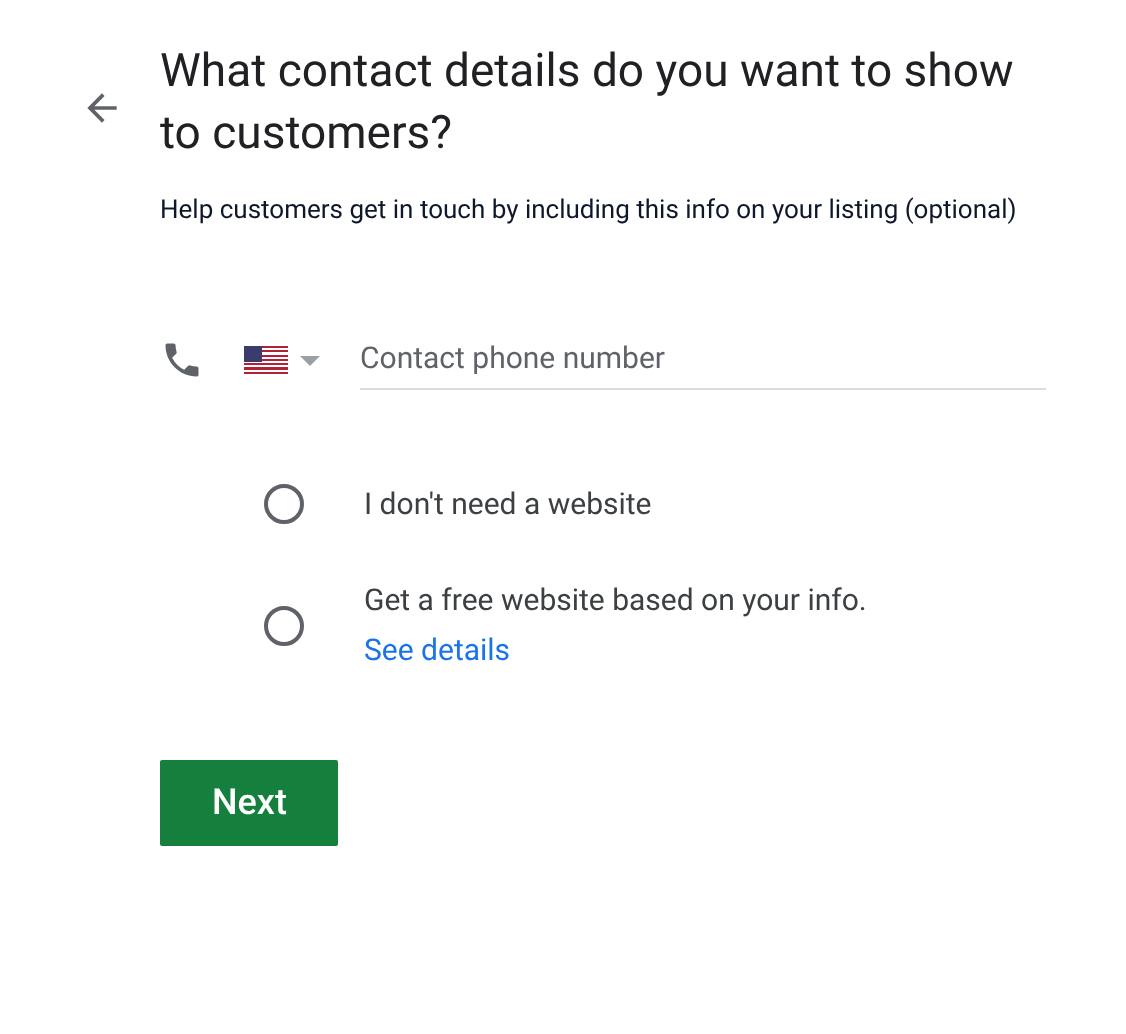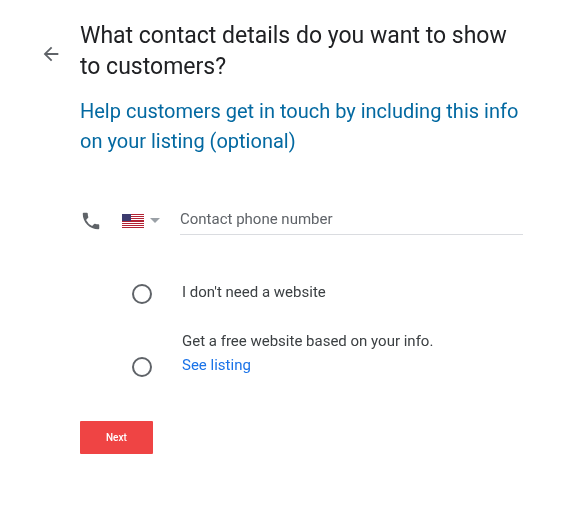--- a/index.html
+++ b/index.html
@@ -25,22 +25,22 @@
       flex-shrink: 0;
       cursor: pointer;
     }
     .title {
       font-size: 23px;
       font-weight: 400;
       line-height: 1.35;
       color: #202124;
     }
     .subtitle {
-      font-size: 20px;
-      color: #0369a1;
+      font-size: 13px;
+      color: #0f172a;
       line-height: 1.5;
       margin-top: 14px;
       margin-left: 40px;
     }
     .form-area {
       margin-top: 50px;
       margin-left: 40px;
     }
     .row {
       display: flex;
@@ -122,43 +122,43 @@
     }
     .radio.selected::after {
       content: '';
       width: 10px;
       height: 10px;
       background: #1a73e8;
       border-radius: 50%;
     }
     .website-group .option-row {
       display: flex;
-      align-items: flex-end;
+      align-items: center;
       gap: 30px;
       margin-bottom: 26px;
     }
     .option-row.first { margin-bottom: 30px; align-items: center; }
     .lead-spacer { width: 22px; flex-shrink: 0; }
     .option-text {
       font-size: 15px;
       color: #3c4043;
       line-height: 1.5;
     }
     .option-text .link {
       color: #1a73e8;
       cursor: pointer;
       display: block;
       margin-top: 2px;
     }
     .next-btn {
       margin-top: 18px;
-      background: #ef4444;
+      background: #15803d;
       color: #fff;
       border: none;
-      font-size: 10px;
+      font-size: 18px;
       font-weight: 500;
       padding: 11px 26px;
       border-radius: 1px;
       cursor: pointer;
       font-family: inherit;
     }
   </style>
 </head>
 <body>
 
@@ -194,21 +194,21 @@
         <div class="lead-spacer"></div>
         <div class="radio"></div>
         <div class="option-text">I don't need a website</div>
       </div>
 
       <div class="option-row">
         <div class="lead-spacer"></div>
         <div class="radio"></div>
         <div class="option-text">
           <span>Get a free website based on your info.</span>
-          <span class="link">See listing</span>
+          <span class="link">See details</span>
         </div>
       </div>
     </div>
 
     <button class="next-btn">Next</button>
   </div>
 
 </div>
 
 </body></html>

